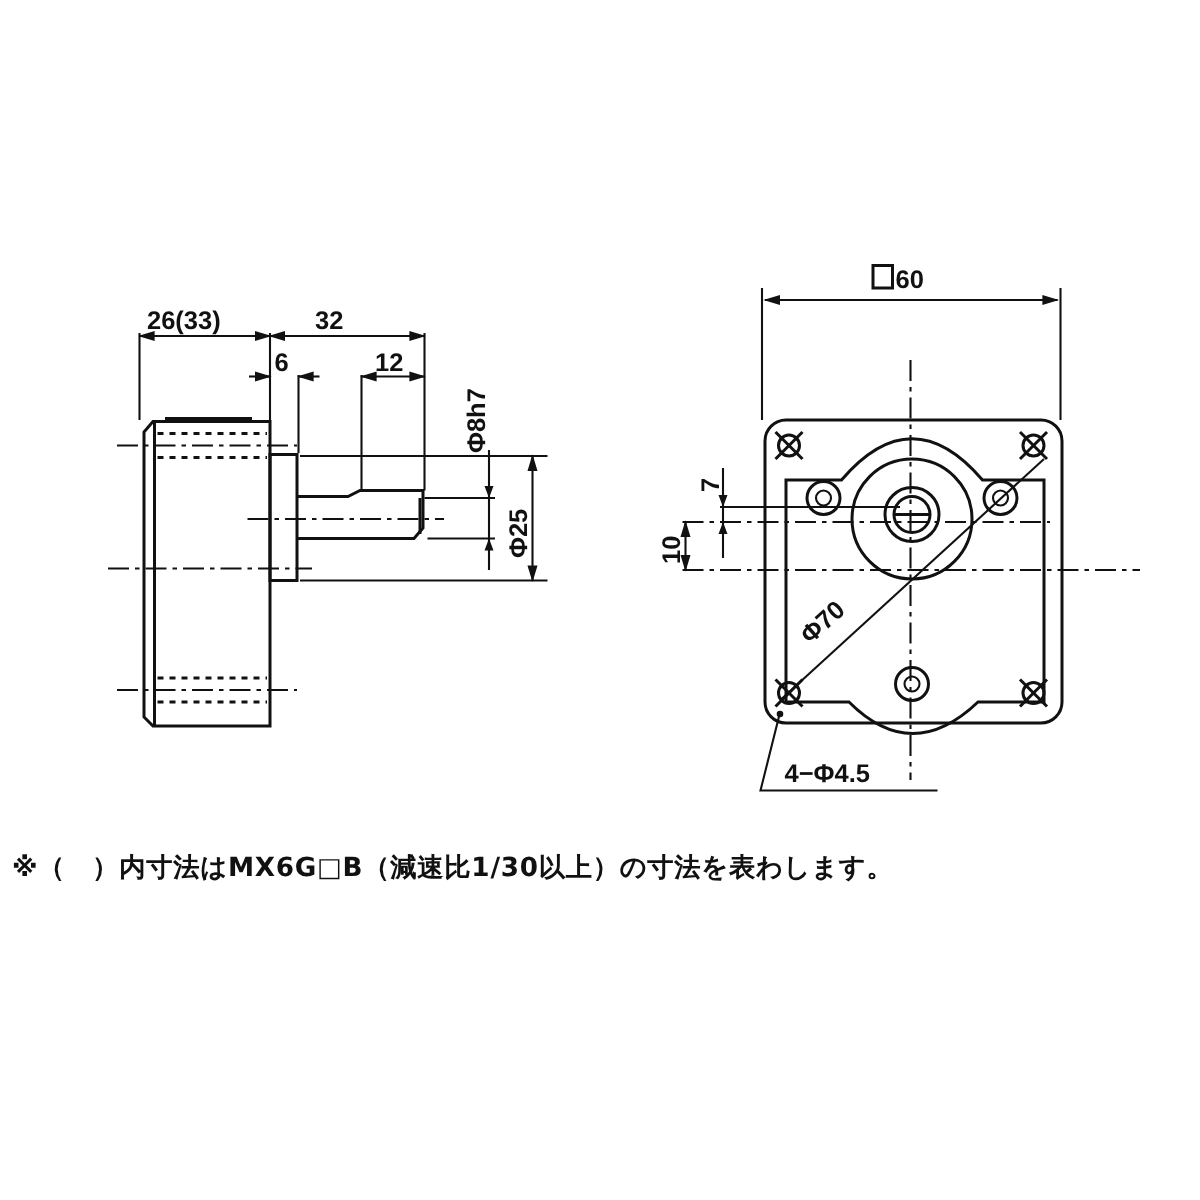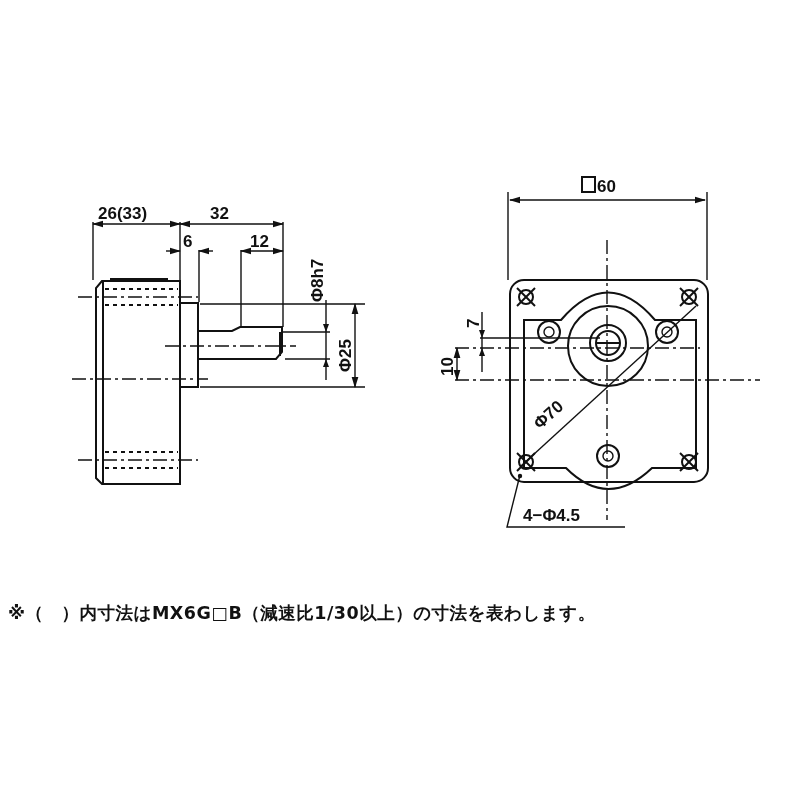--- a/index.html
+++ b/index.html
@@ -3,21 +3,21 @@
   <meta charset="utf-8">
   <style>
     html, body { margin: 0; padding: 0; background: #ffffff; }
     body { width: 800px; height: 800px; position: relative; overflow: hidden; font-family: "DejaVu Sans", sans-serif; }
     svg { position: absolute; left: 0; top: 0; }
     .ln { stroke: #111; stroke-width: 2; fill: none; }
     .thin { stroke: #111; stroke-width: 1.4; fill: none; }
     .ctr { stroke: #111; stroke-width: 1.4; fill: none; stroke-dasharray: 14 4 3 4; }
     .hid { stroke: #111; stroke-width: 2; fill: none; stroke-dasharray: 4 4; }
     .dim { font-family: "Liberation Sans", sans-serif; font-weight: bold; font-size: 17px; fill: #111; }
-    .note { position: absolute; left: 8px; top: 601px; font-family: "DejaVu Sans", sans-serif; font-weight: bold; font-size: 17.5px; color: #111; white-space: nowrap; letter-spacing: 0.5px; }
+    .note { position: absolute; left: 8px; top: 566px; font-family: "DejaVu Sans", sans-serif; font-weight: bold; font-size: 17.5px; color: #111; white-space: nowrap; letter-spacing: 0.5px; }
   </style>
 </head>
 <body>
 
 <svg width="800" height="800" viewBox="0 0 800 800">
   <defs>
     <marker id="arr" viewBox="0 0 10 10" refX="9" refY="5" markerWidth="8" markerHeight="8" orient="auto-start-reverse">
       <path d="M0,2 L10,5 L0,8 z" fill="#111"></path>
     </marker>
   </defs>

